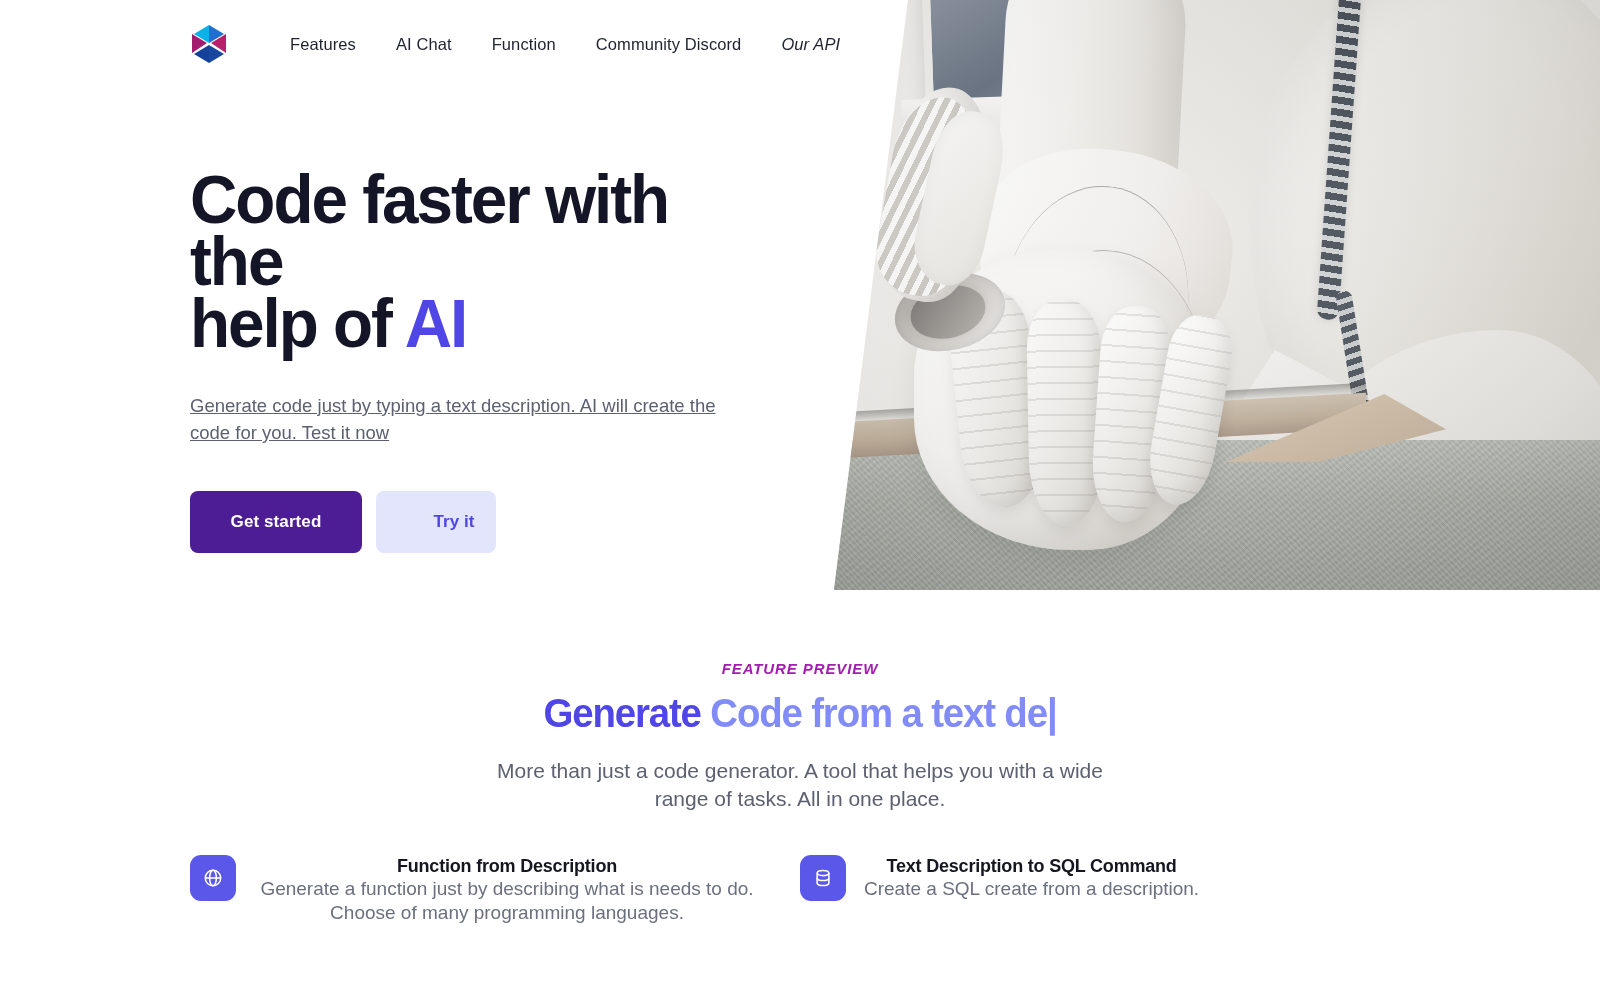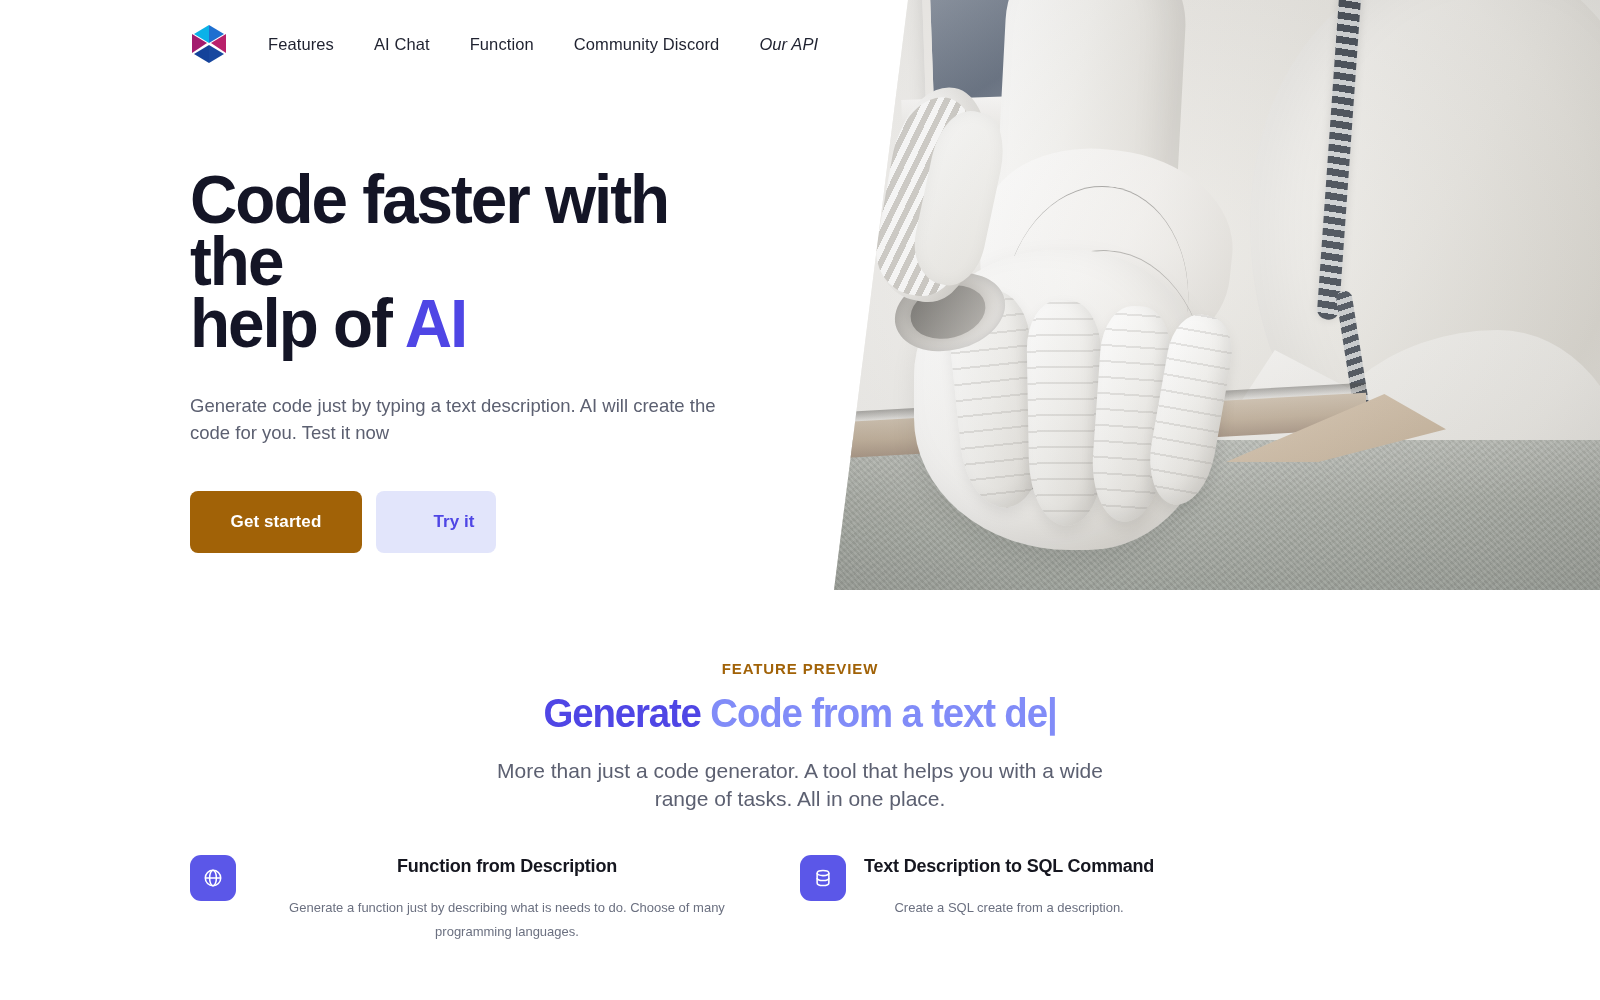--- a/index.html
+++ b/index.html
@@ -194,60 +194,60 @@
     background:radial-gradient(ellipse at 46% 42%, rgba(255,255,255,.16) 0%, rgba(120,118,112,.10) 70%, rgba(90,88,84,.18) 100%);
   }
 
   
   .nav {
     position:absolute; top:0; left:0; width:100%; height:88px;
     display:flex; align-items:center; padding-left:190px; z-index:5;
   }
   .logo { width:38px; height:42px; position:relative; flex:none; }
   .logo svg { display:block; }
-  .nav-links { display:flex; align-items:flex-start; margin-left:40px; }
+  .nav-links { display:flex; align-items:flex-start; margin-left:62px; }
   .nav-link {
     font-size:16.5px; color:#1f2230; letter-spacing:.1px;
     margin-right:40px; cursor:pointer; white-space:nowrap;
   }
   .nav-link:last-child{ margin-right:0;font-style:italic; }
 
   
   .hero-copy { position:absolute; left:190px; top:168px; width:600px; z-index:4; }
   .hero-title {
     font-family:"Liberation Sans", sans-serif;
     font-size:68px; line-height:62px; font-weight:700;
     letter-spacing:-2.1px; color:#141526;
     transform:scaleX(.965); transform-origin:left center;
   }
   .hero-title .ai { color:#4f46e5; }
   .hero-sub {
     margin-top:38px; font-size:18.5px; line-height:27px;
-    color:#5c6071; max-width:556px;
+    color:#5c6071; max-width:556px;text-decoration:underline;
   }
   .hero-btns { margin-top:45px; display:flex; align-items:center; gap:14px; }
   .btn {
     border:none; cursor:pointer; border-radius:8px;
     font-family:"Liberation Sans", sans-serif;
     font-size:17px; font-weight:700; letter-spacing:.1px;
   }
   .btn-primary {
-    background:#a16207; color:#ffffff;
+    background:#4c1d95; color:#ffffff;
     width:172px; height:62px;
   }
   .btn-secondary {
     background:#e2e5fb; color:#4f46e5;
     width:120px; height:62px;padding-left:36px;
   }
 
   
   .feature-section { position:absolute; top:660px; left:0; width:100%; text-align:center; }
   .eyebrow {
-    font-size:15px; font-weight:700; color:#a16207;
-    letter-spacing:.9px; text-transform:uppercase;
+    font-size:15px; font-weight:700; color:#a21caf;
+    letter-spacing:.9px; text-transform:uppercase;font-style:italic;
   }
   .typed-title {
     margin-top:10px; font-size:40px; font-weight:700;
     letter-spacing:-1.2px; line-height:52px;
     transform:scaleX(.96);
   }
   .typed-static { color:#4f46e5; }
   .typed-anim { color:#818cf8; }
   .caret { color:#818cf8; font-weight:600; }
   .feature-sub {
@@ -262,21 +262,21 @@
   }
   .card { display:flex; width:610px; padding-right:40px; }
   .card-icon {
     flex:none; width:46px; height:46px; border-radius:11px;
     background:#5b57e8; color:#fff;
     display:flex; align-items:center; justify-content:center;
     margin-right:18px;
   }
   .card-body { padding-top:1px;text-align:center; }
   .card-title { font-size:18px; font-weight:700; color:#15161f; letter-spacing:-.2px; }
-  .card-desc { margin-top:19px; font-size:13px; line-height:24px; color:#6b7080; }
+  .card-desc { margin-top:0; font-size:19px; line-height:24px; color:#6b7080; }
 </style>
 </head>
 <body>
 
 <div class="page">
 
   <div class="hero-media">
     <div class="hero-photo">
       <div class="ph-wall"></div>
       <div class="ph-screen"></div>

